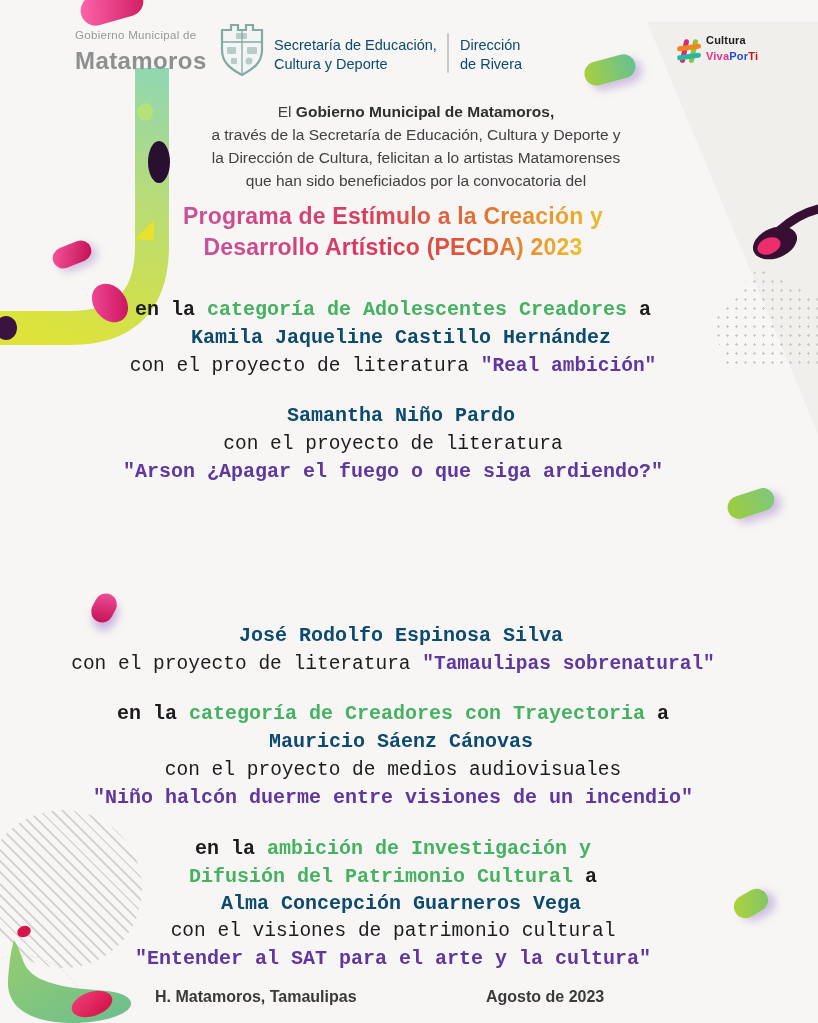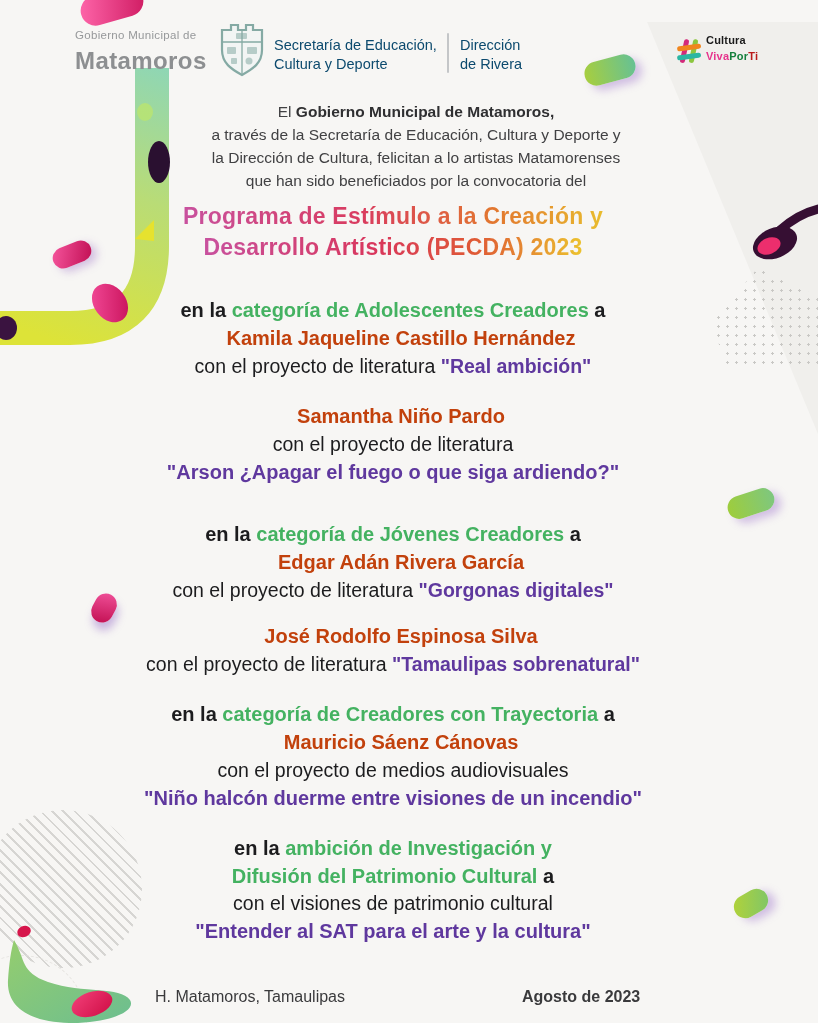--- a/index.html
+++ b/index.html
@@ -11,43 +11,43 @@
   .gov-small{font-size:11.5px;letter-spacing:.3px;}
   .gov-name{font-size:24px;font-weight:700;color:#8d8f91;letter-spacing:.4px;margin-top:6px;}
   .crest{position:absolute;left:218px;top:22px;}
   .dept{position:absolute;top:36px;font-size:14.5px;color:#0c4a6e;line-height:19px;}
   .sec-block{left:274px;}
   .dir-block{left:460px;}
   .hdr-divider{position:absolute;left:447px;top:33px;width:2px;height:40px;background:#c4c6c8;border-radius:1px;}
   .brand{position:absolute;left:676px;top:33px;}
   .brand-hash{position:absolute;left:0;top:5px;}
   .brand-text{margin-left:30px;font-size:11px;font-weight:800;line-height:15.5px;color:#1b1b1b;letter-spacing:.2px;}
-  .viva{color:#e6338c}.por{color:#15803d}.ti{color:#b91c1c}
+  .viva{color:#e6338c}.por{color:#1d4ed8}.ti{color:#b91c1c}
 
   
   .content{position:absolute;left:8px;width:770px;text-align:center;color:#1c1c1e;}
   .intro{position:absolute;left:0;top:100px;width:832px;text-align:center;
          font-size:15.5px;line-height:23px;color:#414143;}
   .intro b{font-weight:700;color:#2f2f31;}
   .title{top:201px;font-size:23px;line-height:31px;font-weight:800;letter-spacing:.2px;}
   .grad1{background:linear-gradient(90deg,#c8519e 0%,#d93b5f 42%,#e2772f 74%,#e9bc2e 100%);
          -webkit-background-clip:text;background-clip:text;color:transparent;}
   .grad2{background:linear-gradient(90deg,#c8519e 0%,#d9365c 45%,#df5a35 72%,#ecc22d 100%);
          -webkit-background-clip:text;background-clip:text;color:transparent;}
-  .sec{line-height:28px;}
+  .sec{line-height:28px;font-family:Liberation Mono, monospace;}
   .sec .bold{font-size:20px;font-weight:700;}
   .sec .plain{font-size:19.5px;font-weight:500;}
   .green{color:#44b261;font-weight:700;}
-  .pink{color:#c2410c;font-weight:700;padding-left:16px;}
+  .pink{color:#0c4a6e;font-weight:700;padding-left:16px;}
   .purple{color:#5f389e;font-weight:700;}
   .s1{top:296px}.s2{top:402px}.s3{top:520px}.s4{top:622px}.s5{top:700px}.s6{top:835px}
   .s6{line-height:27.5px;}
 
-  .footer-loc{position:absolute;left:155px;top:988px;font-size:16px;font-weight:400;color:#3a3a3c;}
-  .footer-date{position:absolute;left:486px;top:988px;font-size:16px;font-weight:700;color:#3a3a3c;margin-left:36px;}
+  .footer-loc{position:absolute;left:155px;top:988px;font-size:16px;font-weight:700;color:#3a3a3c;}
+  .footer-date{position:absolute;left:486px;top:988px;font-size:16px;font-weight:700;color:#3a3a3c;}
 
   
   .decor{position:absolute;}
   .pink-swoosh{left:80px;top:-9px;width:64px;height:30px;border-radius:15px;
     background:linear-gradient(105deg,#ff67ab,#cf1b62);transform:rotate(-16deg);}
   .gray-wedge{left:640px;top:22px;width:178px;height:412px;background:#f0efec;
     clip-path:polygon(4% 0,100% 0,100% 100%);}
   .bean-top{left:584px;top:58px;width:52px;height:24px;border-radius:12px;
     background:linear-gradient(90deg,#a7ce3f,#66c194);transform:rotate(-15deg);
     box-shadow:5px 6px 9px rgba(150,105,200,.40);}
@@ -191,41 +191,37 @@
     <div class="bold pink">Kamila Jaqueline Castillo Hernández</div>
     <div class="plain"><span>con el proyecto de literatura </span><span class="purple">"Real ambición"</span></div>
   </div>
 
   <div class="content sec s2">
     <div class="bold pink">Samantha Niño Pardo</div>
     <div class="plain">con el proyecto de literatura</div>
     <div class="bold purple">"Arson ¿Apagar el fuego o que siga ardiendo?"</div>
   </div>
 
-  <div class="content sec s3">
-    <div class="bold"><span>en la </span><span class="green">categoría de Jóvenes Creadores</span><span> a</span></div>
-    <div class="bold pink">Edgar Adán Rivera García</div>
-    <div class="plain"><span>con el proyecto de literatura </span><span class="purple">"Gorgonas digitales"</span></div>
-  </div>
 
   <div class="content sec s4">
     <div class="bold pink">José Rodolfo Espinosa Silva</div>
     <div class="plain"><span>con el proyecto de literatura </span><span class="purple">"Tamaulipas sobrenatural"</span></div>
   </div>
 
   <div class="content sec s5">
     <div class="bold"><span>en la </span><span class="green">categoría de Creadores con Trayectoria</span><span> a</span></div>
     <div class="bold pink">Mauricio Sáenz Cánovas</div>
     <div class="plain">con el proyecto de medios audiovisuales</div>
     <div class="bold purple">"Niño halcón duerme entre visiones de un incendio"</div>
   </div>
 
   <div class="content sec s6">
     <div class="bold"><span>en la </span><span class="green">ambición de Investigación y</span></div>
     <div class="bold"><span class="green">Difusión del Patrimonio Cultural</span><span> a</span></div>
+    <div class="bold pink">Alma Concepción Guarneros Vega</div>
     <div class="plain">con el visiones de patrimonio cultural</div>
     <div class="bold purple">"Entender al SAT para el arte y la cultura"</div>
   </div>
 
   <div class="footer-loc">H. Matamoros, Tamaulipas</div>
   <div class="footer-date">Agosto de 2023</div>
 
 </div>
 
 </body></html>

